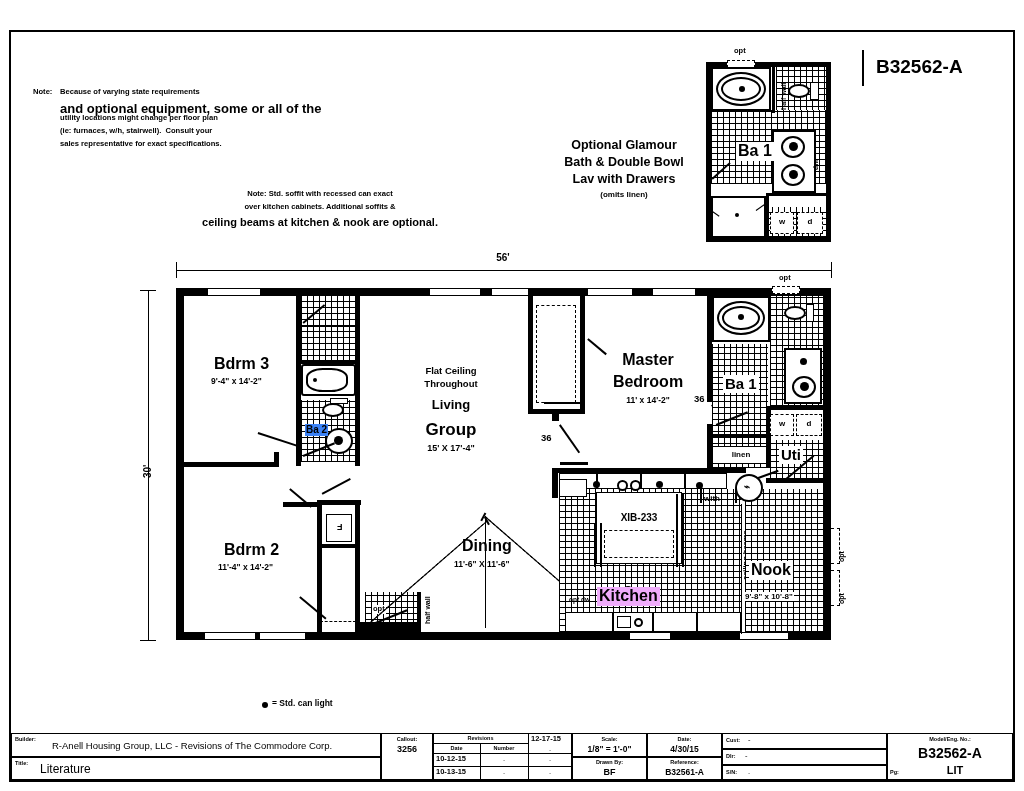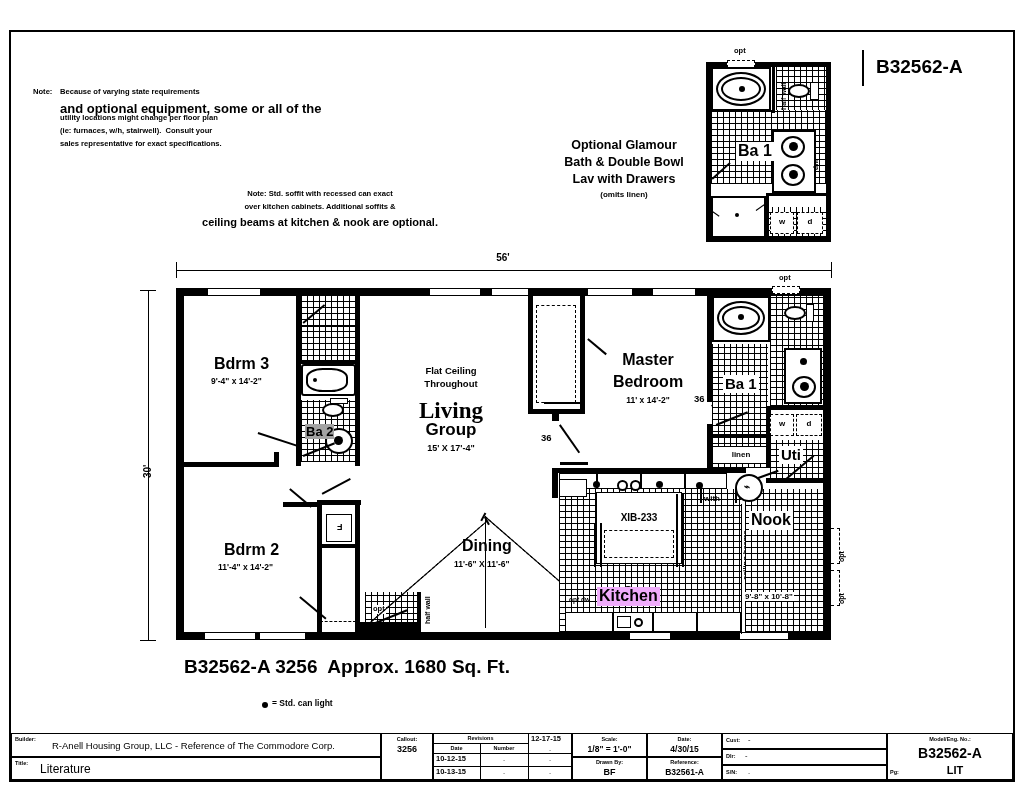--- a/index.html
+++ b/index.html
@@ -178,21 +178,21 @@
     <div class="wall" style="left:301px;top:360px;width:54px;height:4px;"></div>
 
     <div class="tile6" style="left:301px;top:400px;width:54px;height:62px;"></div>
     <div class="tub" style="left:301px;top:364px;width:55px;height:32px;"></div>
     <div class="tubin" style="left:306px;top:368px;width:42px;height:24px;"></div>
     <div class="dot" style="left:313px;top:378px;width:4px;height:4px;"></div>
     <div class="oval" style="left:322px;top:403px;width:22px;height:14px;"></div>
     <div class="box" style="left:330px;top:398px;width:18px;height:6px;"></div>
     <div class="circ" style="left:325px;top:428px;width:28px;height:26px;"></div>
     <div class="dot" style="left:334px;top:436px;width:9px;height:9px;"></div>
-    <div class="txt b" style="left:305px;top:424px;font-size:13px;background:#a3a3a3;padding:0 1px;">Ba 2</div>
+    <div class="txt b" style="left:305px;top:424px;font-size:10px;background:#3b82f6;padding:0 1px;">Ba 2</div>
     <div class="thin" style="left:258px;top:432px;width:44px;height:1.5px;transform:rotate(18deg);transform-origin:left center;"></div>
     <div class="thin" style="left:303px;top:455px;width:34px;height:1.5px;transform:rotate(-22deg);transform-origin:left center;"></div>
 
     <div class="txt b" style="left:224px;top:541px;font-size:16px;">Bdrm 2</div>
     <div class="txt b" style="left:218px;top:562px;font-size:8.5px;">11'-4" x 14'-2"</div>
 
     <div class="wall" style="left:317px;top:500px;width:5px;height:140px;"></div>
     <div class="wall" style="left:283px;top:502px;width:38px;height:5px;"></div>
     <div class="wall" style="left:355px;top:500px;width:5px;height:140px;"></div>
     <div class="wall" style="left:317px;top:500px;width:44px;height:5px;"></div>
@@ -208,21 +208,21 @@
 
     <div class="tile6" style="left:365px;top:592px;width:52px;height:40px;"></div>
     <div class="txt b" style="left:372px;top:605px;font-size:7.5px;background:#fff;padding:0 1px;">opt</div>
     <div class="thin" style="left:368px;top:625px;width:42px;height:1.5px;transform:rotate(-22deg);transform-origin:left center;"></div>
     <div class="wall" style="left:417px;top:592px;width:4px;height:42px;"></div>
     <div class="txt b vert" style="left:424px;top:624px;font-size:7px;">half wall</div>
     <div class="wall" style="left:360px;top:622px;width:60px;height:12px;"></div>
 
     <div class="txt b ctr" style="left:396px;top:365px;width:110px;font-size:9.5px;">Flat Ceiling</div>
     <div class="txt b ctr" style="left:396px;top:378px;width:110px;font-size:9.5px;">Throughout</div>
-    <div class="txt b ctr" style="left:396px;top:397px;width:110px;font-size:23px;font-family:Liberation Serif, serif;">Living</div>
+    <div class="txt b ctr" style="left:396px;top:397px;width:110px;font-size:13px;">Living</div>
     <div class="txt b ctr" style="left:396px;top:420px;width:110px;font-size:17px;">Group</div>
     <div class="txt b ctr" style="left:396px;top:443px;width:110px;font-size:9px;">15' X 17'-4"</div>
 
     <div class="wall" style="left:528px;top:296px;width:5px;height:118px;"></div>
     <div class="wall" style="left:580px;top:296px;width:5px;height:118px;"></div>
     <div class="wall" style="left:528px;top:409px;width:57px;height:5px;"></div>
     <div class="dash" style="left:536px;top:305px;width:40px;height:98px;"></div>
     <div class="thin" style="left:544px;top:402px;width:36px;height:2px;"></div>
     <div class="wall" style="left:552px;top:414px;width:7px;height:7px;"></div>
     <div class="txt b" style="left:541px;top:432px;font-size:9.5px;">36</div>
@@ -328,38 +328,37 @@
     <div class="box" style="left:697px;top:612px;width:44px;height:20px;"></div>
     <div class="box" style="left:617px;top:616px;width:14px;height:12px;"></div>
     <div class="circ" style="left:634px;top:618px;width:9px;height:9px;"></div>
 
     <div class="wall" style="left:552px;top:468px;width:6px;height:30px;"></div>
 
     <div class="txt b vert" style="left:742px;top:580px;font-size:7.5px;">ceiling beams</div>
     <div class="thin" style="left:741px;top:504px;width:1px;height:130px;"></div>
 
     <div class="tile6" style="left:745px;top:489px;width:78px;height:143px;"></div>
-    <div class="txt b" style="left:749px;top:511px;font-size:16px;background:#fff;padding:0 2px;">Nook</div>
+    <div class="txt b" style="left:749px;top:561px;font-size:16px;background:#fff;padding:0 2px;">Nook</div>
     <div class="txt b" style="left:744px;top:592px;font-size:8px;background:#fff;padding:0 1px;">9'-8" x 10'-8"</div>
 
     <div class="circ" style="left:735px;top:474px;width:28px;height:28px;"></div>
     <div class="txt b" style="left:744px;top:481px;font-size:10px;">⌁</div>
   </div>
 
-  <div class="txt b" style="left:184px;top:656px;font-size:19px;">B32562-A 3256  Approx. 1680 Sq. Ft.</div>
   <div class="dot" style="left:262px;top:702px;width:6px;height:6px;"></div>
   <div class="txt b" style="left:272px;top:698px;font-size:8.5px;">= Std. can light</div>
 
 
   <div>
     <div class="tb" style="left:11px;top:733px;width:1002px;height:47px;border-width:2px;"></div>
 
     <div class="tb" style="left:11px;top:733px;width:370px;height:24px;"></div>
     <div class="tb-lbl" style="left:15px;top:736px;">Builder:</div>
-    <div class="txt" style="left:52px;top:740px;font-size:9.5px;">R-Anell Housing Group, LLC - Reference of The Commodore Corp.</div>
+    <div class="txt" style="left:52px;top:740px;font-size:9.5px;">R-Anell Housing Group, LLC - Revisions of The Commodore Corp.</div>
 
     <div class="tb" style="left:11px;top:757px;width:370px;height:23px;"></div>
     <div class="tb-lbl" style="left:15px;top:760px;">Title:</div>
     <div class="txt" style="left:40px;top:762px;font-size:12px;">Literature</div>
 
     <div class="tb" style="left:381px;top:733px;width:52px;height:47px;"></div>
     <div class="tb-lbl ctr" style="left:381px;top:736px;width:52px;text-align:center;">Callout:</div>
     <div class="txt ctr" style="left:381px;top:744px;width:52px;font-size:9px;font-weight:bold;">3256</div>
 
     <div class="tb" style="left:433px;top:733px;width:139px;height:47px;"></div>

